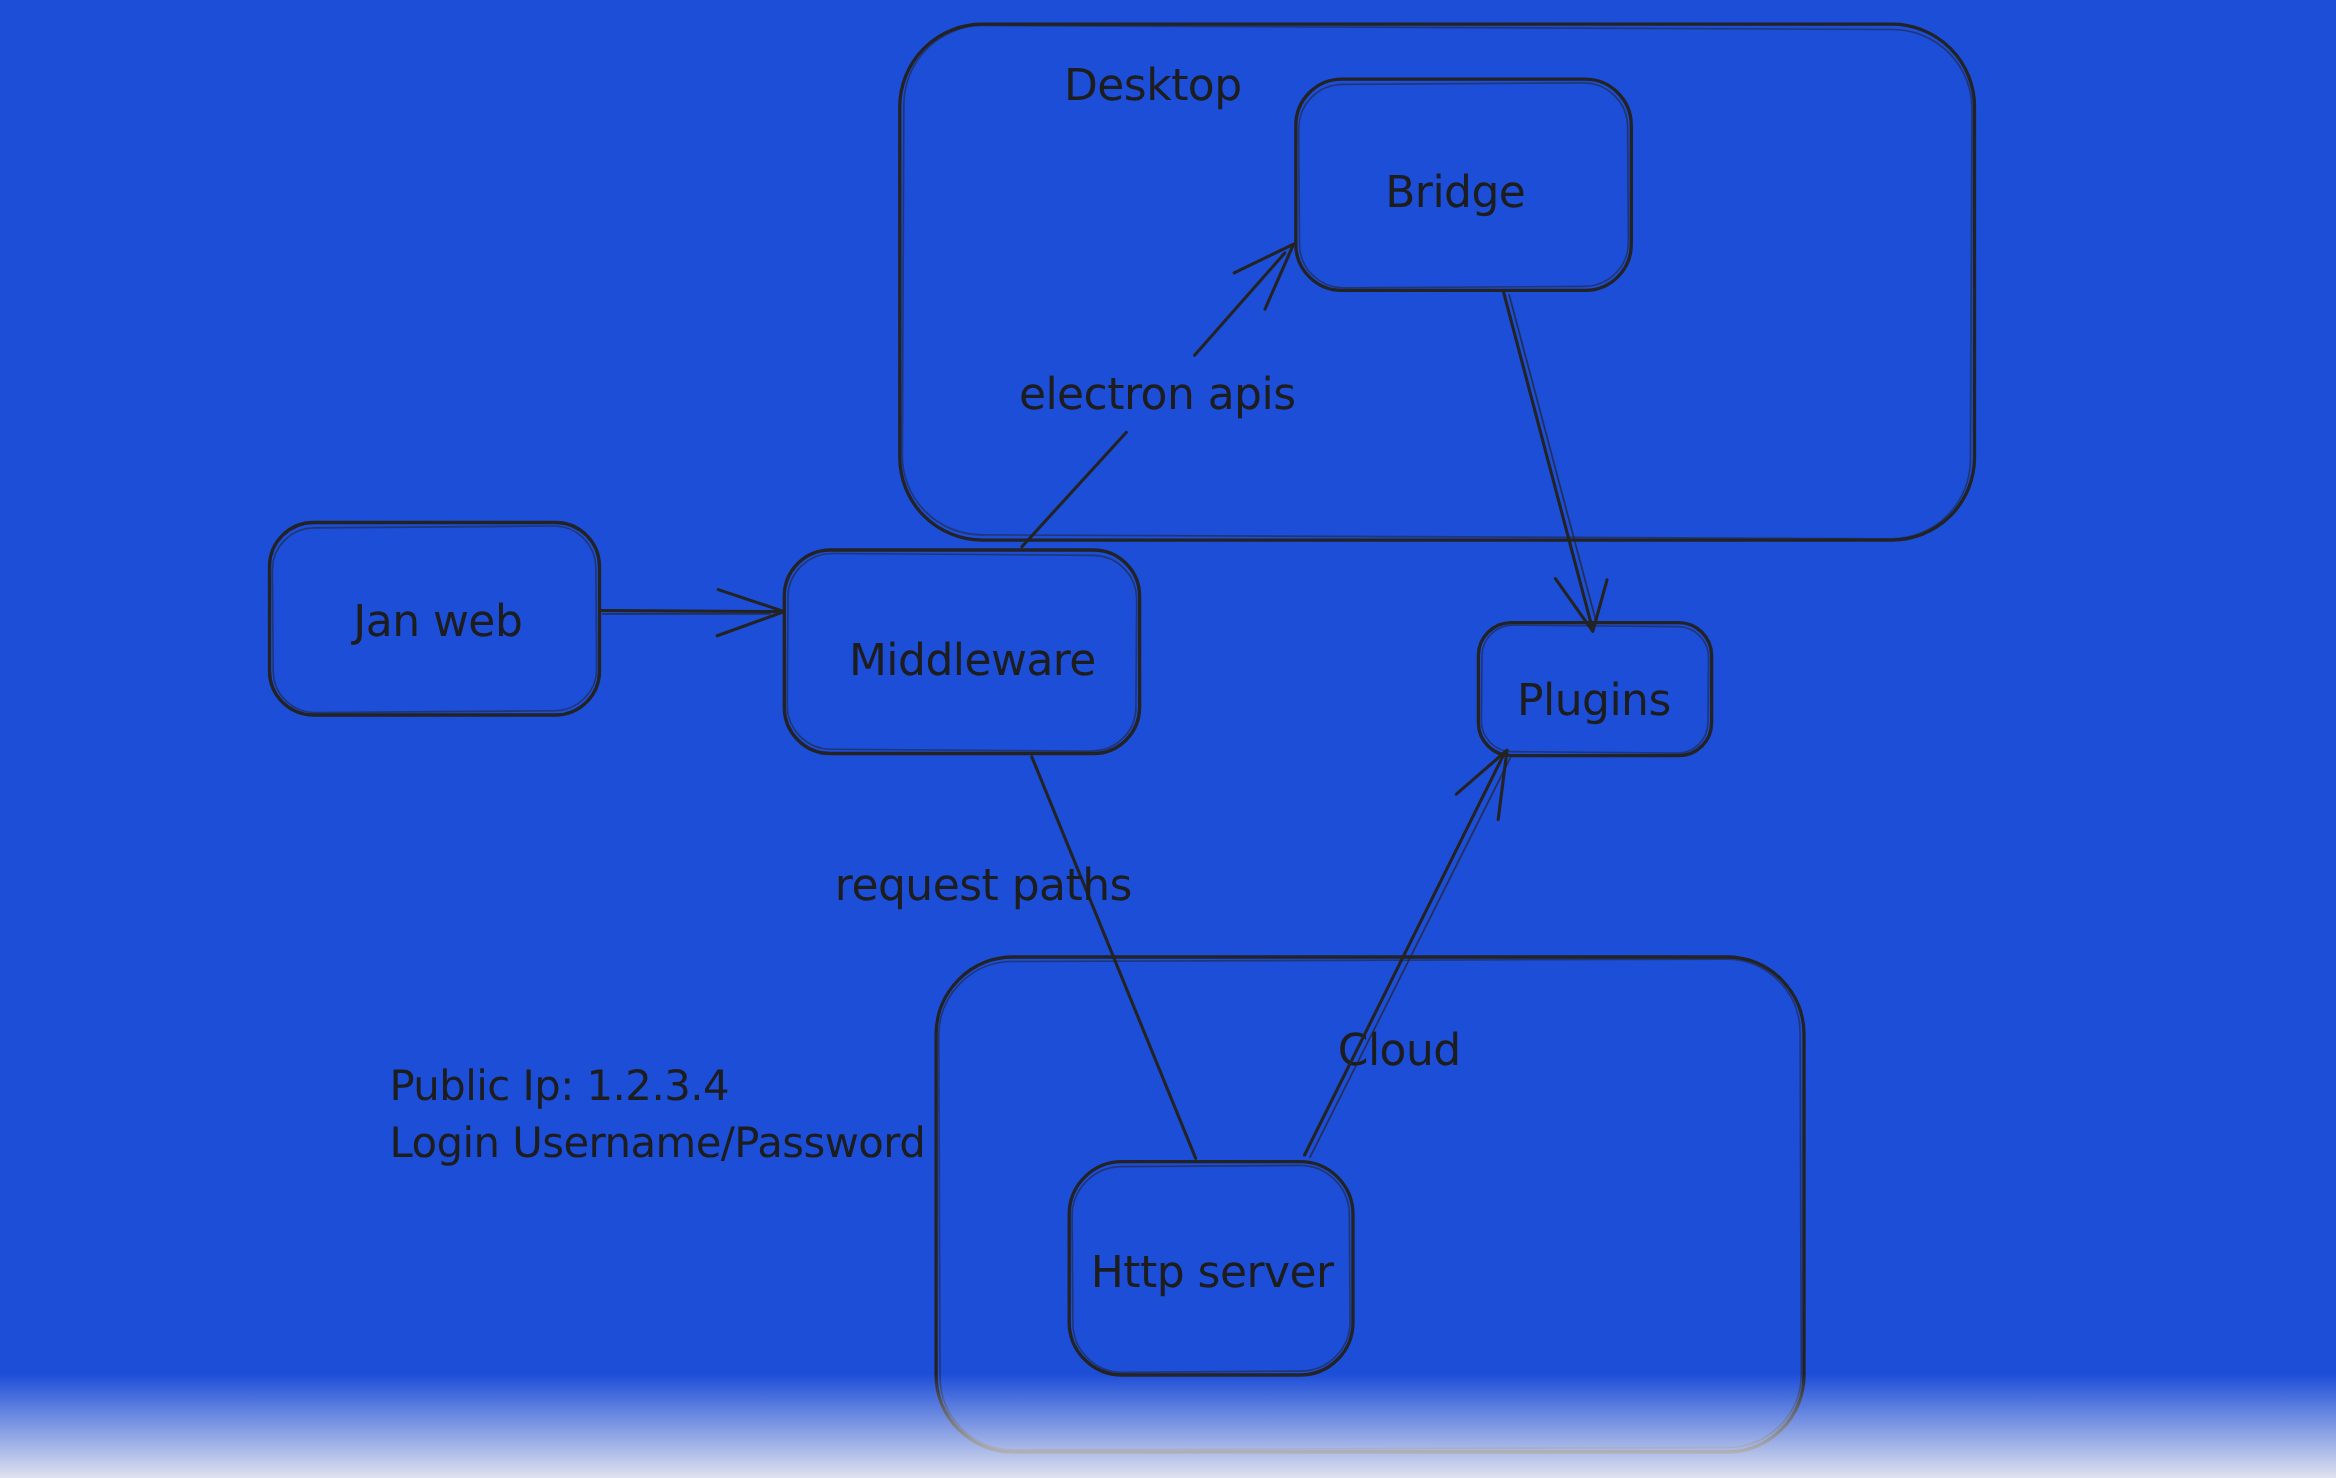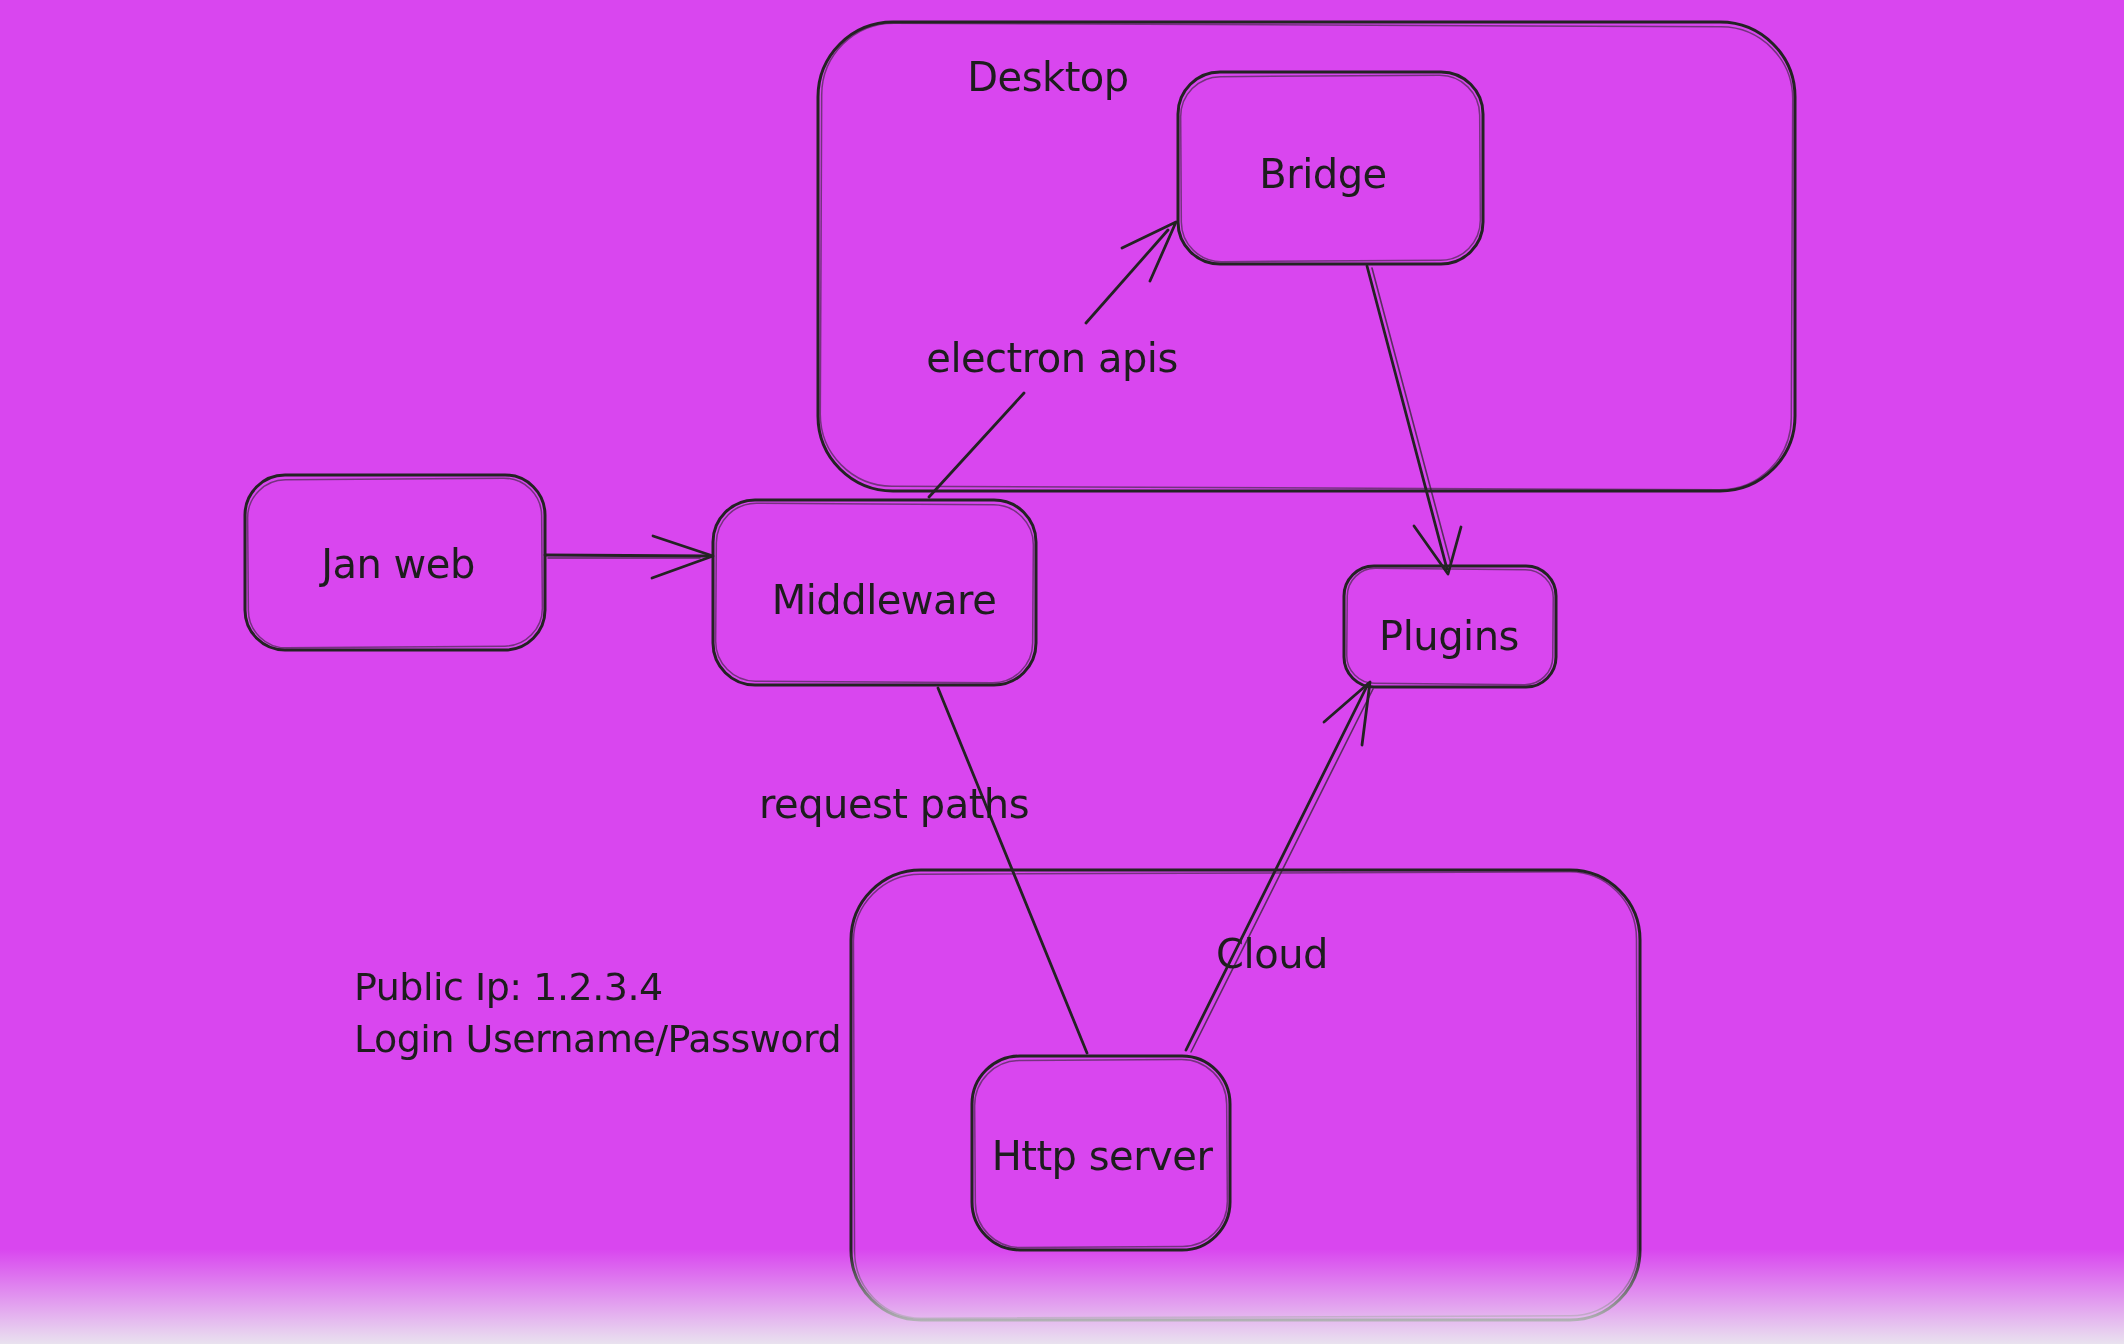--- a/index.html
+++ b/index.html
@@ -1,20 +1,20 @@
 <!DOCTYPE html>
 <html><head>
 <meta charset="utf-8">
 <style>
   html, body { margin: 0; padding: 0; background: #ffffff; }
   .stage {
     position: relative;
     width: 2124px;
     height: 1344px;
-    background: #d946ef;
+    background: #1d4ed8;
     overflow: hidden;
     font-family: "DejaVu Sans", sans-serif;
   }
   svg.diagram { position: absolute; left: 0; top: 0; }
   .shape {
     fill: none;
     stroke: #232323;
     stroke-width: 3;
     stroke-linecap: round;
     stroke-linejoin: round;

